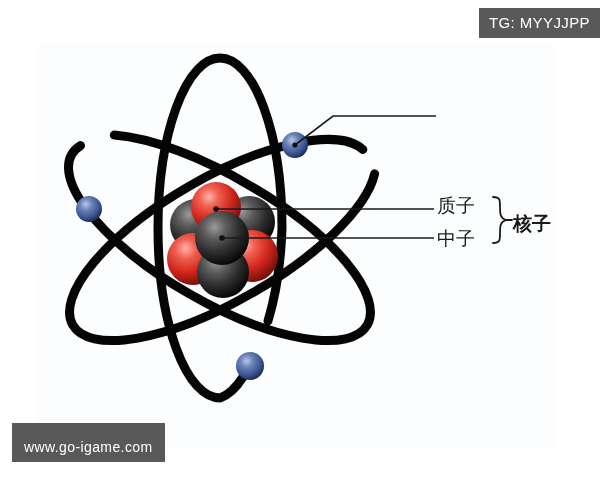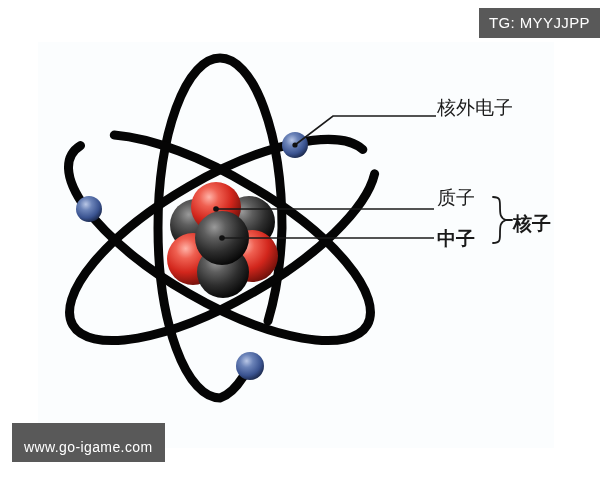--- a/index.html
+++ b/index.html
@@ -53,22 +53,22 @@
   }
   .cjk-label {
     position: absolute;
     font-family: "DejaVu Sans", "Liberation Sans", sans-serif;
     font-size: 19px;
     color: #1a1a1a;
     line-height: 1;
     white-space: nowrap;
   }
   #label-electron { left: 437px; top: 98px; }
-  #label-proton  { left: 437px; top: 188px; }
-  #label-neutron { left: 437px; top: 229px; font-weight: bold; }
+  #label-proton  { left: 437px; top: 196px; }
+  #label-neutron { left: 437px; top: 229px; }
   #label-nucleon { left: 513px; top: 214px; font-weight: bold; }
 </style>
 </head>
 <body>
 
 <div id="root">
 
   <div id="inner-panel"></div>
 
   <svg id="diagram-svg" viewBox="0 0 600 480">
@@ -145,21 +145,20 @@
     <g fill="none" stroke="#1a1a1a" stroke-width="1.8" stroke-linecap="round">
       <path d="M 493 197
                C 500 197 500 200 500 206
                C 500 214 500 218 506 220
                C 500 222 500 226 500 234
                C 500 240 500 243 493 243"></path>
       <path d="M 506 220 L 512 220"></path>
     </g>
   </svg>
 
-  <div class="cjk-label" id="label-electron">核外电子</div>
 
   <div class="cjk-label" id="label-proton">质子</div>
 
   <div class="cjk-label" id="label-neutron">中子</div>
 
   <div class="cjk-label" id="label-nucleon">核子</div>
 
   <div class="tag-chip" id="tg-chip">TG: MYYJJPP</div>
 
   <div class="tag-chip" id="site-chip">www.go-igame.com</div>

